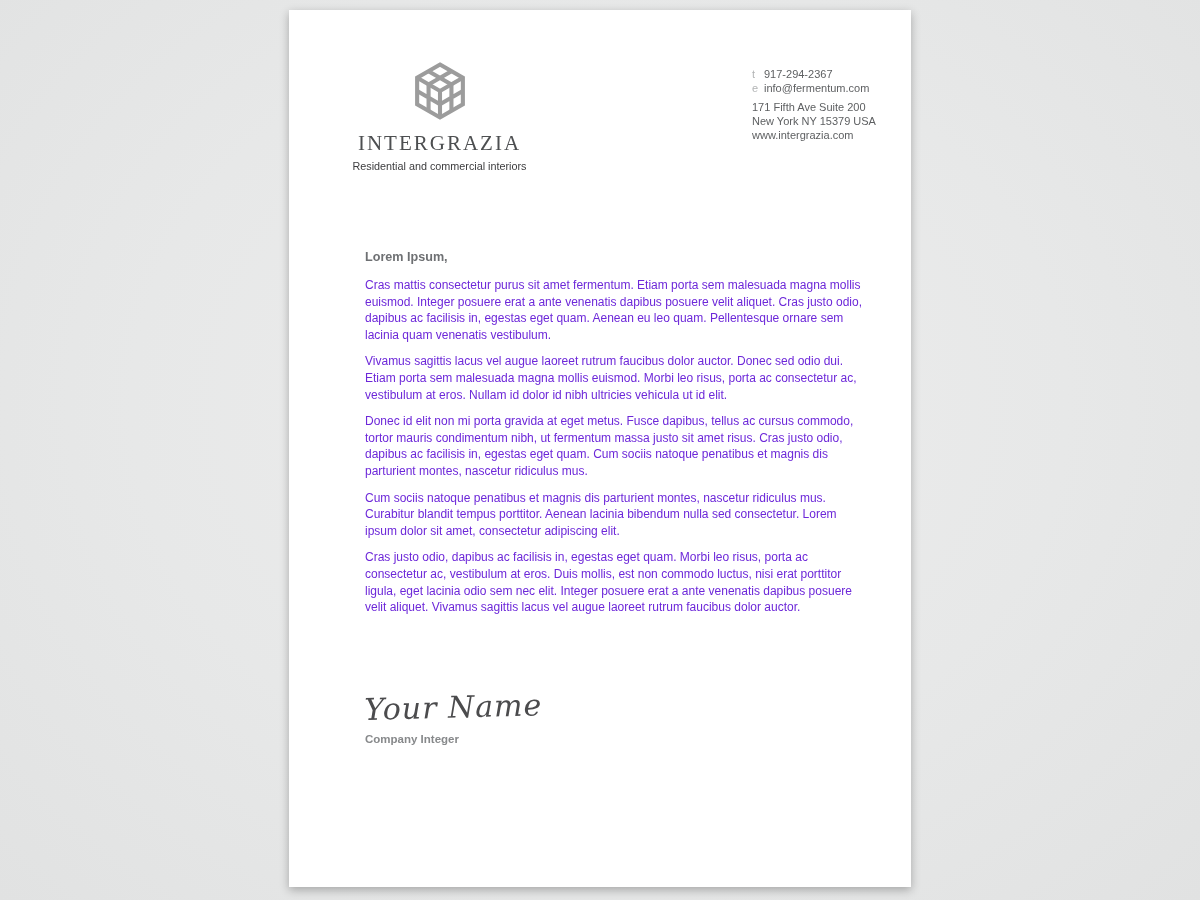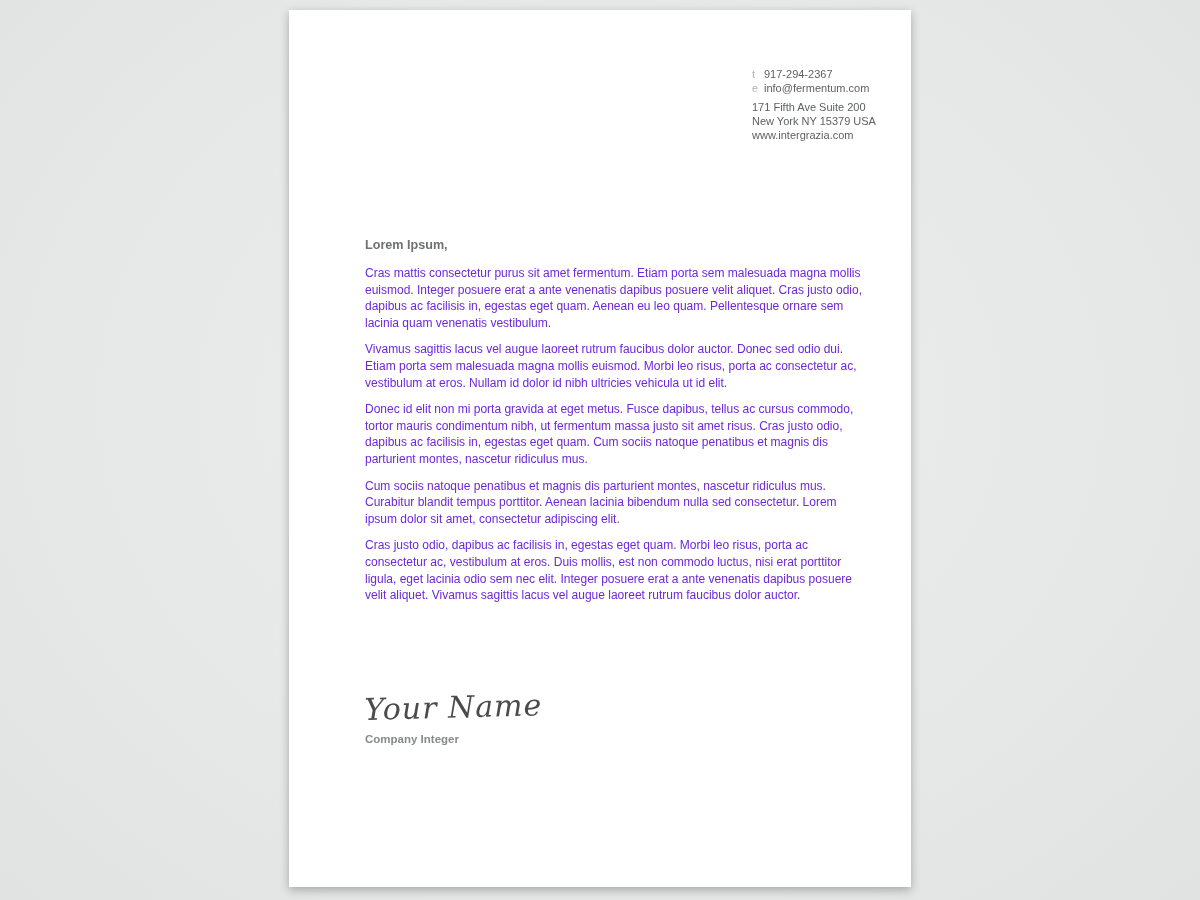--- a/index.html
+++ b/index.html
@@ -54,21 +54,21 @@
   .contact .pfx {
     display: inline-block;
     width: 12px;
     color: #b2b4b5;
   }
   .contact .addr { margin-top: 5px; }
 
   
   .letter {
     position: absolute;
-    left: 76px; top: 228px;
+    left: 76px; top: 240px;
     width: 506px;
   }
   .greeting {
     font-size: 12.6px;
     font-weight: bold;
     color: #6e7073;
     margin-bottom: 13px;
   }
   .letter p {
     font-size: 12px;
@@ -97,20 +97,36 @@
     font-weight: bold;
     color: #87898b;
   }
 </style>
 </head>
 <body>
 
 <div class="stage">
   <div class="paper">
 
+    <div class="brand">
+      <svg width="66" height="66" viewBox="0 0 100 100" fill="none" stroke="#9c9c9c" stroke-width="6.2">
+
+        <path d="M50 10 L84.64 30 L84.64 70 L50 90 L15.36 70 L15.36 30 Z"></path>
+
+        <path d="M15.36 30 L50 50 L84.64 30 M50 50 L50 90"></path>
+
+        <path d="M67.32 20 L32.68 40 M32.68 20 L67.32 40"></path>
+
+        <path d="M32.68 40 L32.68 80 M15.36 50 L50 70"></path>
+
+        <path d="M67.32 40 L67.32 80 M84.64 50 L50 70"></path>
+      </svg>
+      <div class="company-name">INTERGRAZIA</div>
+      <div class="tagline">Residential and commercial interiors</div>
+    </div>
 
     <div class="contact">
       <div>
         <span class="pfx">t</span><span>917-294-2367</span>
       </div>
       <div>
         <span class="pfx">e</span><span>info@fermentum.com</span>
       </div>
       <div class="addr">
         <div>171 Fifth Ave Suite 200</div>

